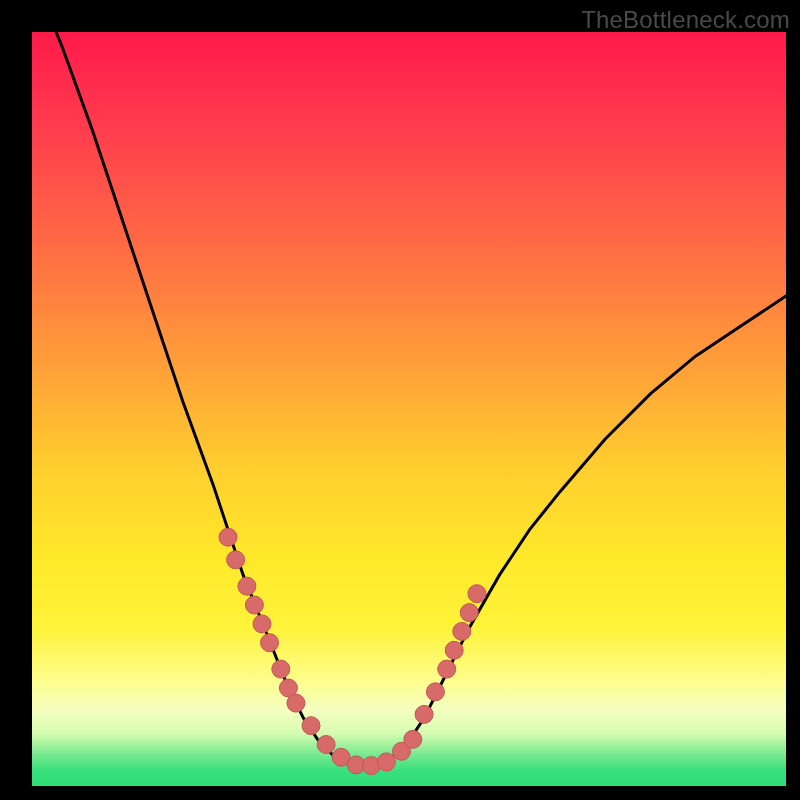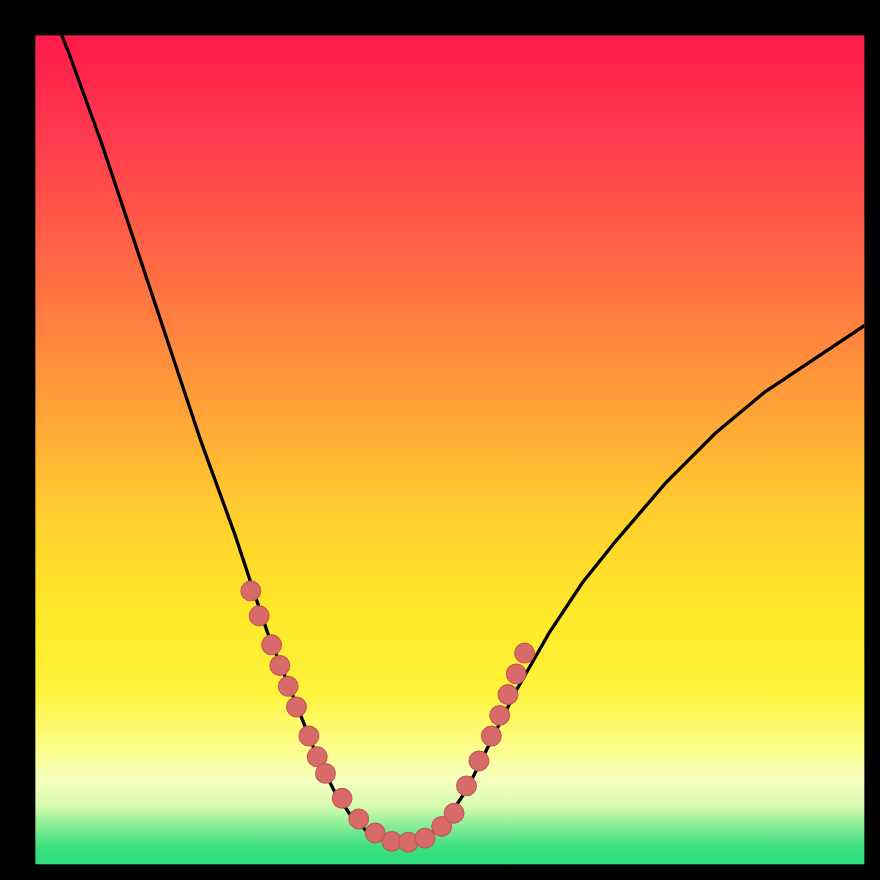--- a/index.html
+++ b/index.html
@@ -94,13 +94,14 @@
           <circle cx="403.4" cy="659.8" r="9" fill="#d86a6a" stroke="#c15555" stroke-width="1"></circle>
           <circle cx="414.7" cy="637.1" r="9" fill="#d86a6a" stroke="#c15555" stroke-width="1"></circle>
           <circle cx="422.2" cy="618.3" r="9" fill="#d86a6a" stroke="#c15555" stroke-width="1"></circle>
           <circle cx="429.8" cy="599.4" r="9" fill="#d86a6a" stroke="#c15555" stroke-width="1"></circle>
           <circle cx="437.3" cy="580.6" r="9" fill="#d86a6a" stroke="#c15555" stroke-width="1"></circle>
           <circle cx="444.9" cy="561.7" r="9" fill="#d86a6a" stroke="#c15555" stroke-width="1"></circle>
         </g>
     </svg>
   </div>
 
+  <div class="watermark">TheBottleneck.com</div>
 </div>
 
 </body></html>

